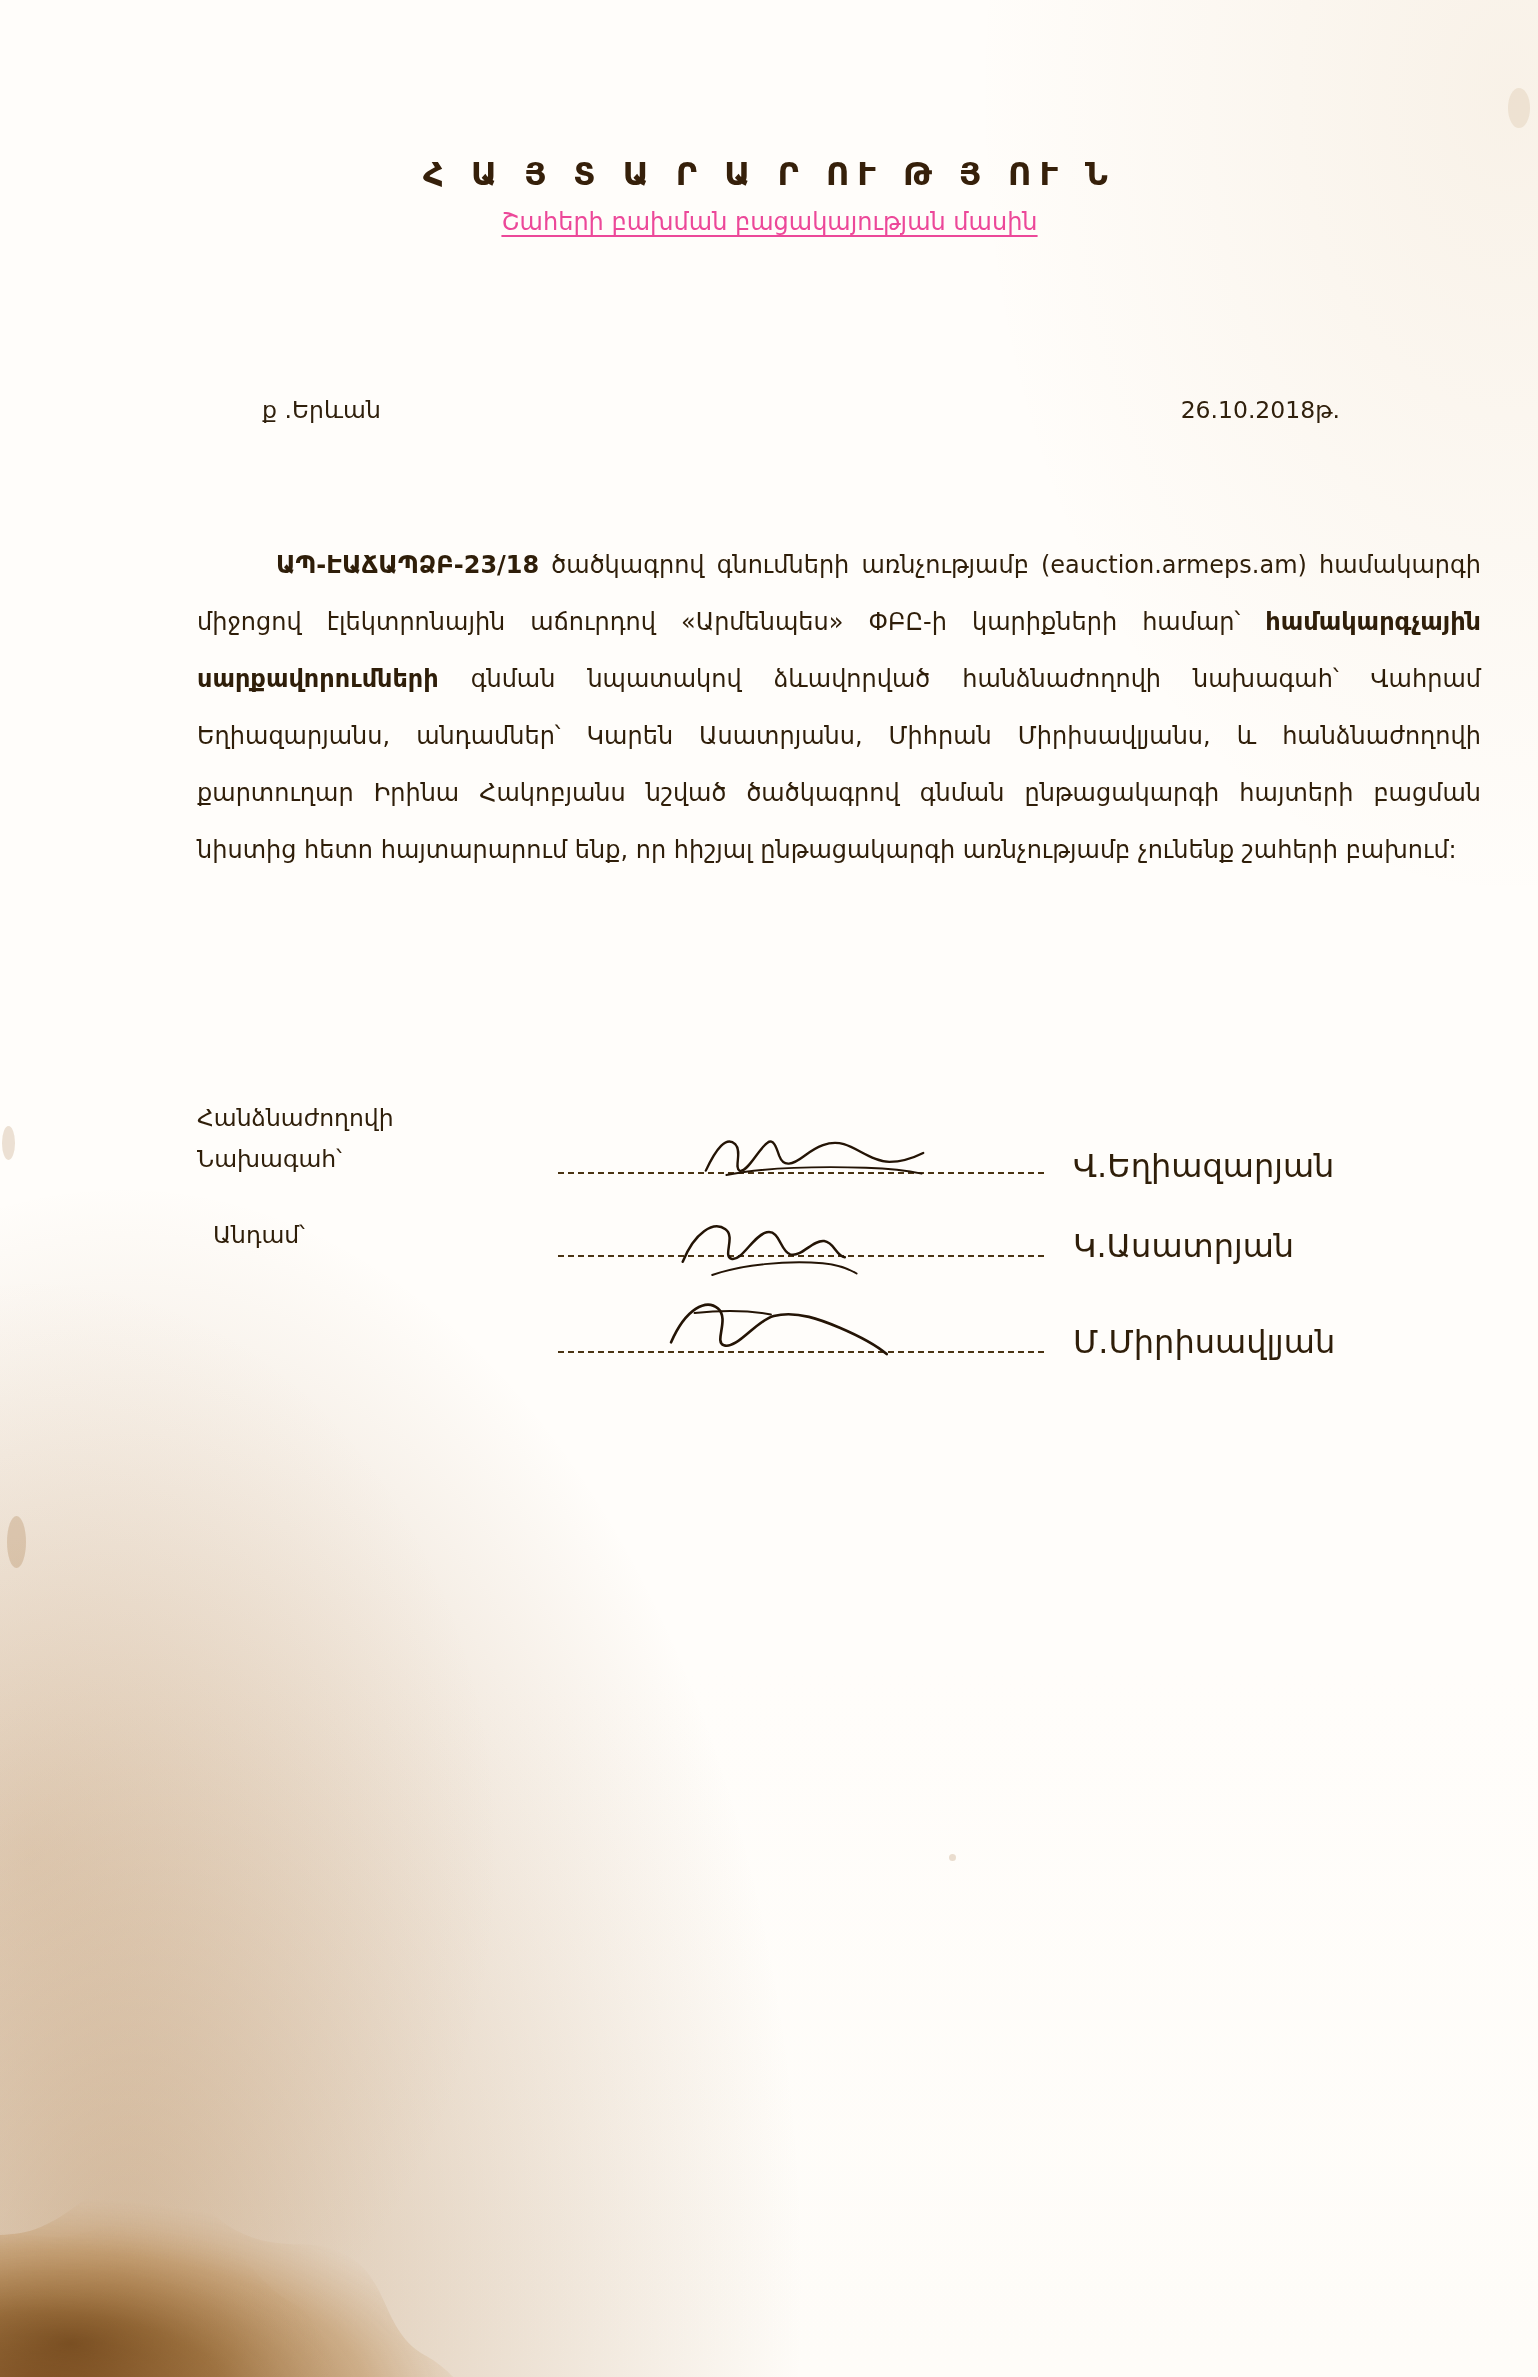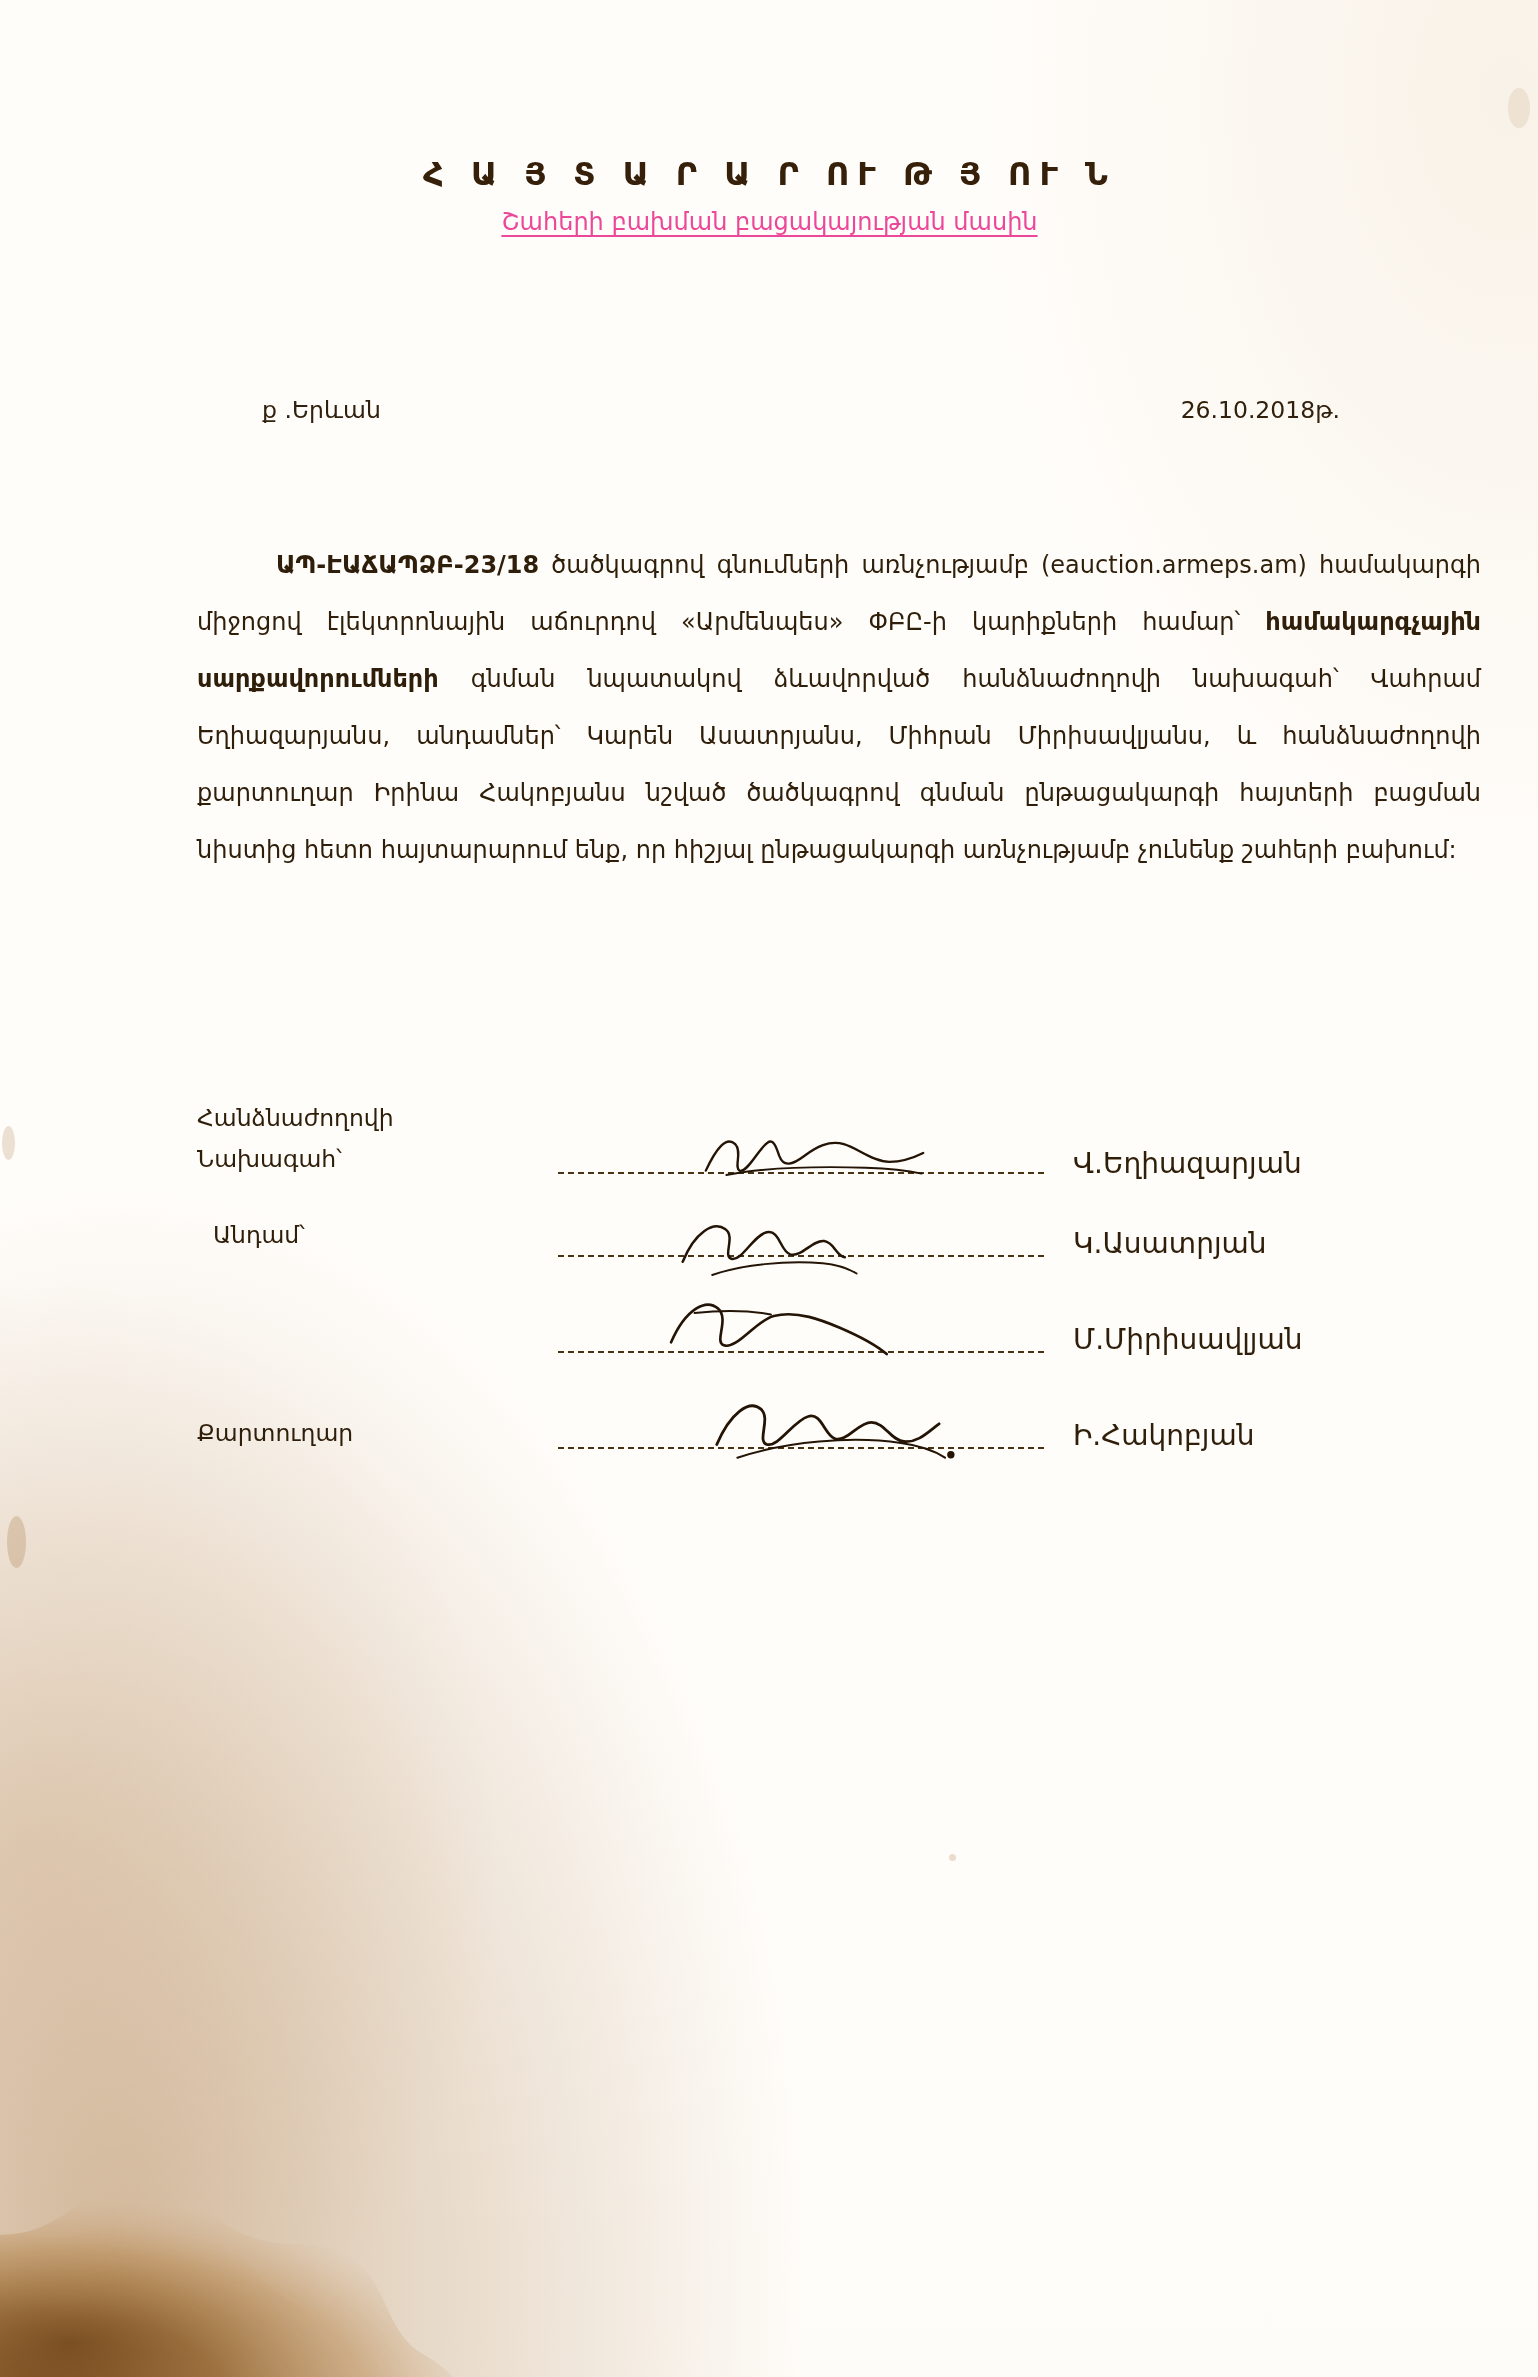--- a/index.html
+++ b/index.html
@@ -142,21 +142,21 @@
     left: 361px;
     top: 26.5px;
     width: 486px;
     border-top: 2.2px dashed #4a3312;
     height: 0;
   }
   .sig-name {
     position: absolute;
     left: 876px;
     top: 0;
-    font-size: 28px;
+    font-size: 32px;
     color: #2f1e09;
     white-space: nowrap;
   }
   .sig-scribble {
     position: absolute;
     pointer-events: none;
   }
 </style>
 </head>
 <body>
@@ -233,26 +233,16 @@
     <div class="sig-row" style="height:96px;">
       <div class="sig-role" style="top:13.2px;"></div>
       <div class="sig-line" style="top:41px;"></div>
       <div class="sig-name" style="top:13.2px;">Մ.Միրիսավլյան</div>
       <svg class="sig-scribble" style="left:456px; top:-19px; width:265px; height:88px;" viewBox="0 0 360 120">
         <path d="M24,70 C44,24 72,10 88,24 C104,38 82,70 96,74 C114,80 140,40 164,34 C196,26 230,40 254,50 C282,62 304,74 318,86" fill="none" stroke="#241405" stroke-width="3.6" stroke-linecap="round"></path>
         <path d="M56,30 C92,26 128,26 160,32" fill="none" stroke="#241405" stroke-width="2.8" stroke-linecap="round"></path>
       </svg>
     </div>
 
-    <div class="sig-row" style="height:96px;">
-      <div class="sig-role" style="top:13.2px;">Քարտուղար</div>
-      <div class="sig-line" style="top:41px;"></div>
-      <div class="sig-name" style="top:13.2px;">Ի.Հակոբյան</div>
-      <svg class="sig-scribble" style="left:508px; top:-25px; width:265px; height:96px;" viewBox="0 0 360 130">
-        <path d="M16,86 C34,44 60,24 76,38 C90,50 70,82 84,86 C100,90 120,54 140,48 C158,42 162,72 176,78 C192,84 208,56 226,56 C244,56 252,80 270,82 C290,84 304,68 318,58" fill="none" stroke="#241405" stroke-width="3.8" stroke-linecap="round"></path>
-        <path d="M44,104 C110,82 200,74 266,84 C296,88 314,96 326,104" fill="none" stroke="#241405" stroke-width="2.8" stroke-linecap="round"></path>
-        <circle cx="334" cy="100" r="5" fill="#241405"></circle>
-      </svg>
-    </div>
 
   </div>
 </div>
 
 
 </body></html>

